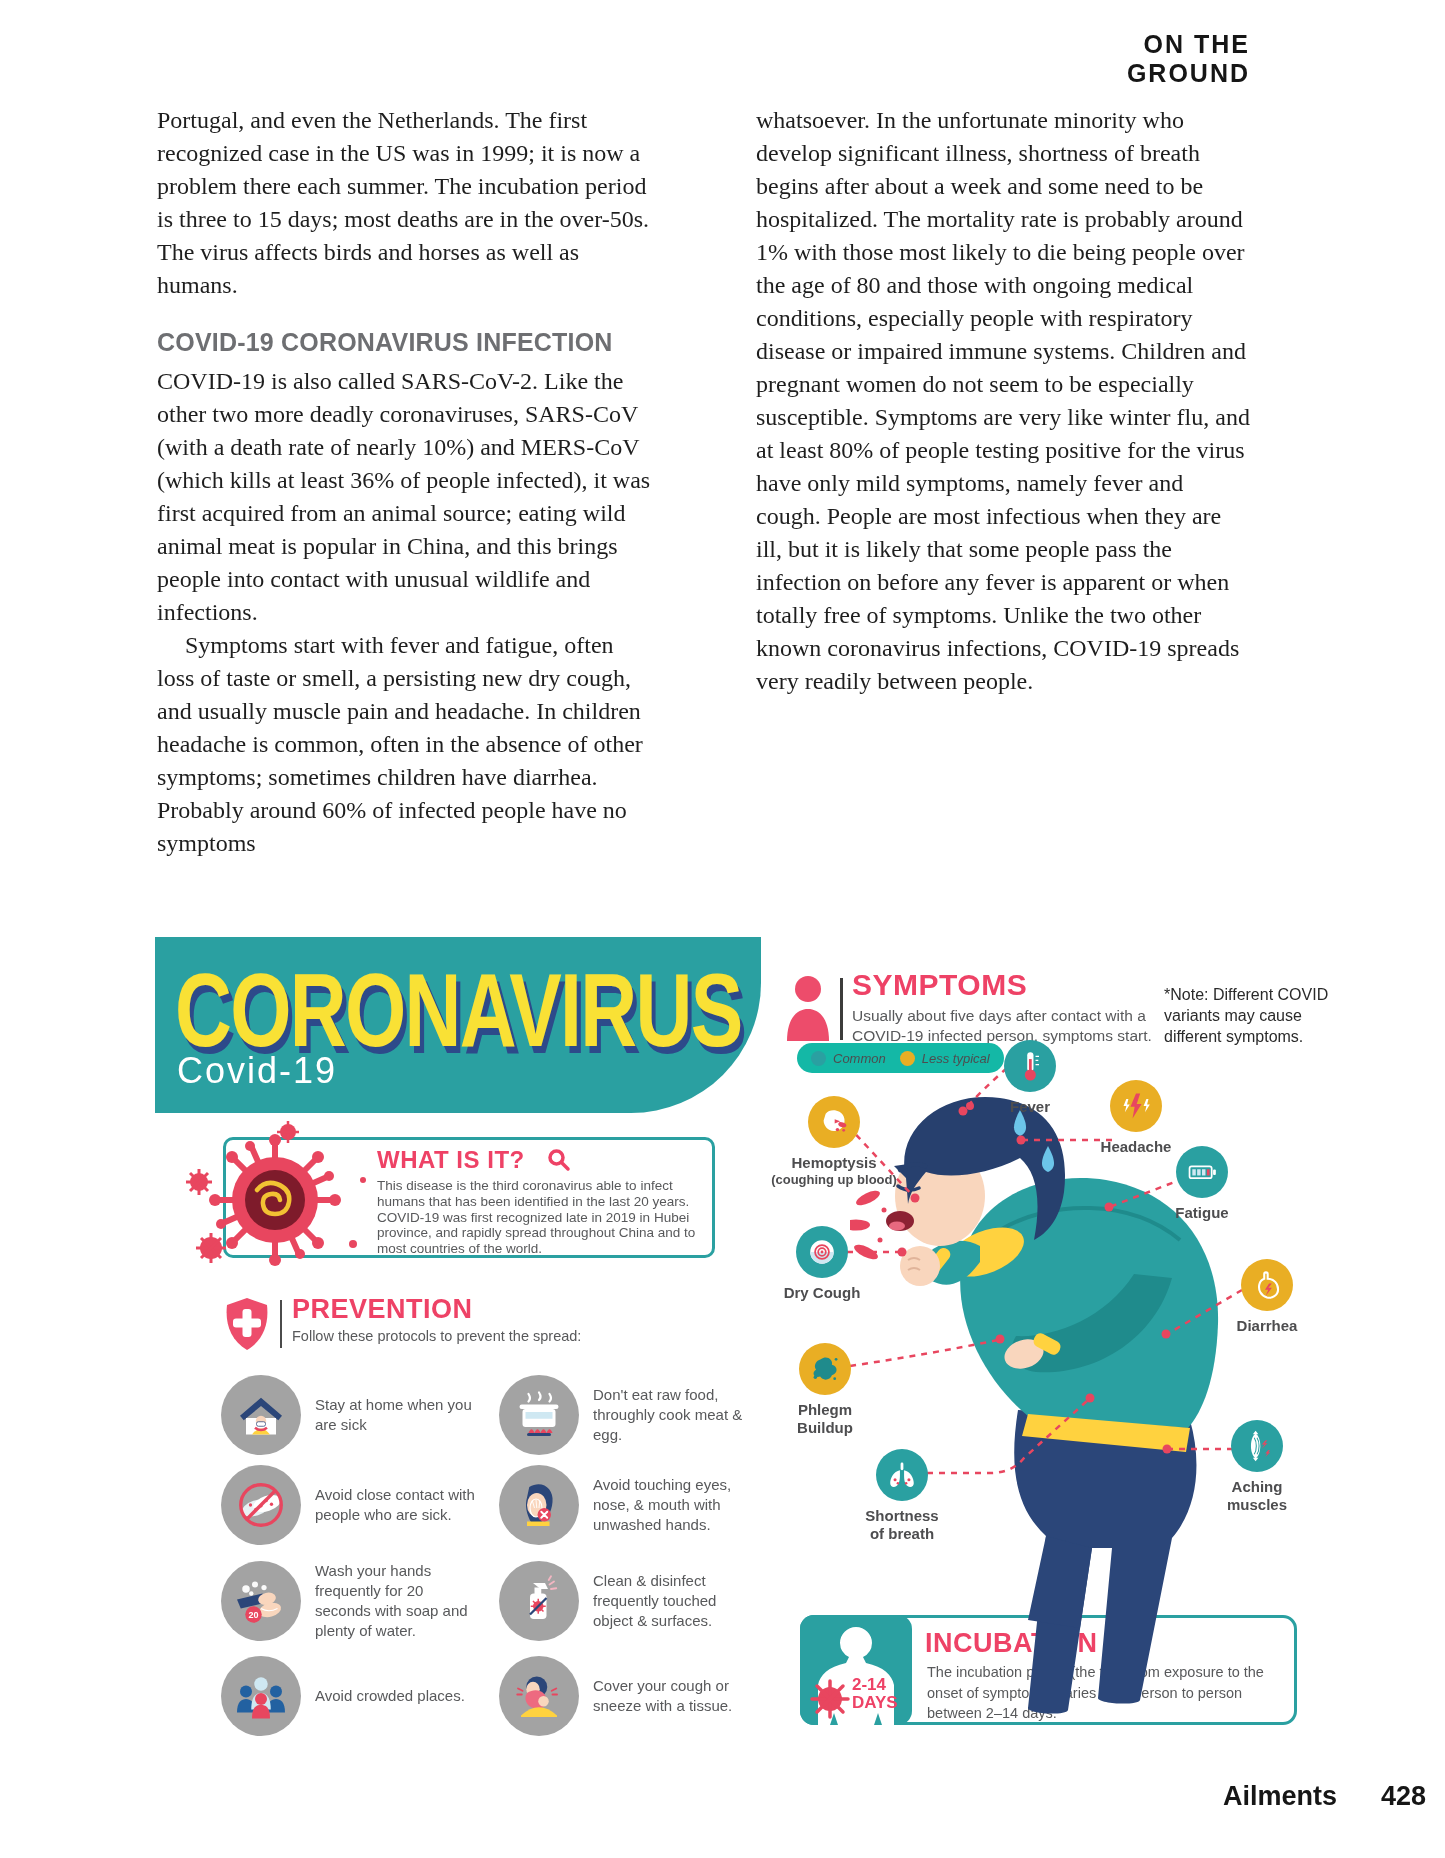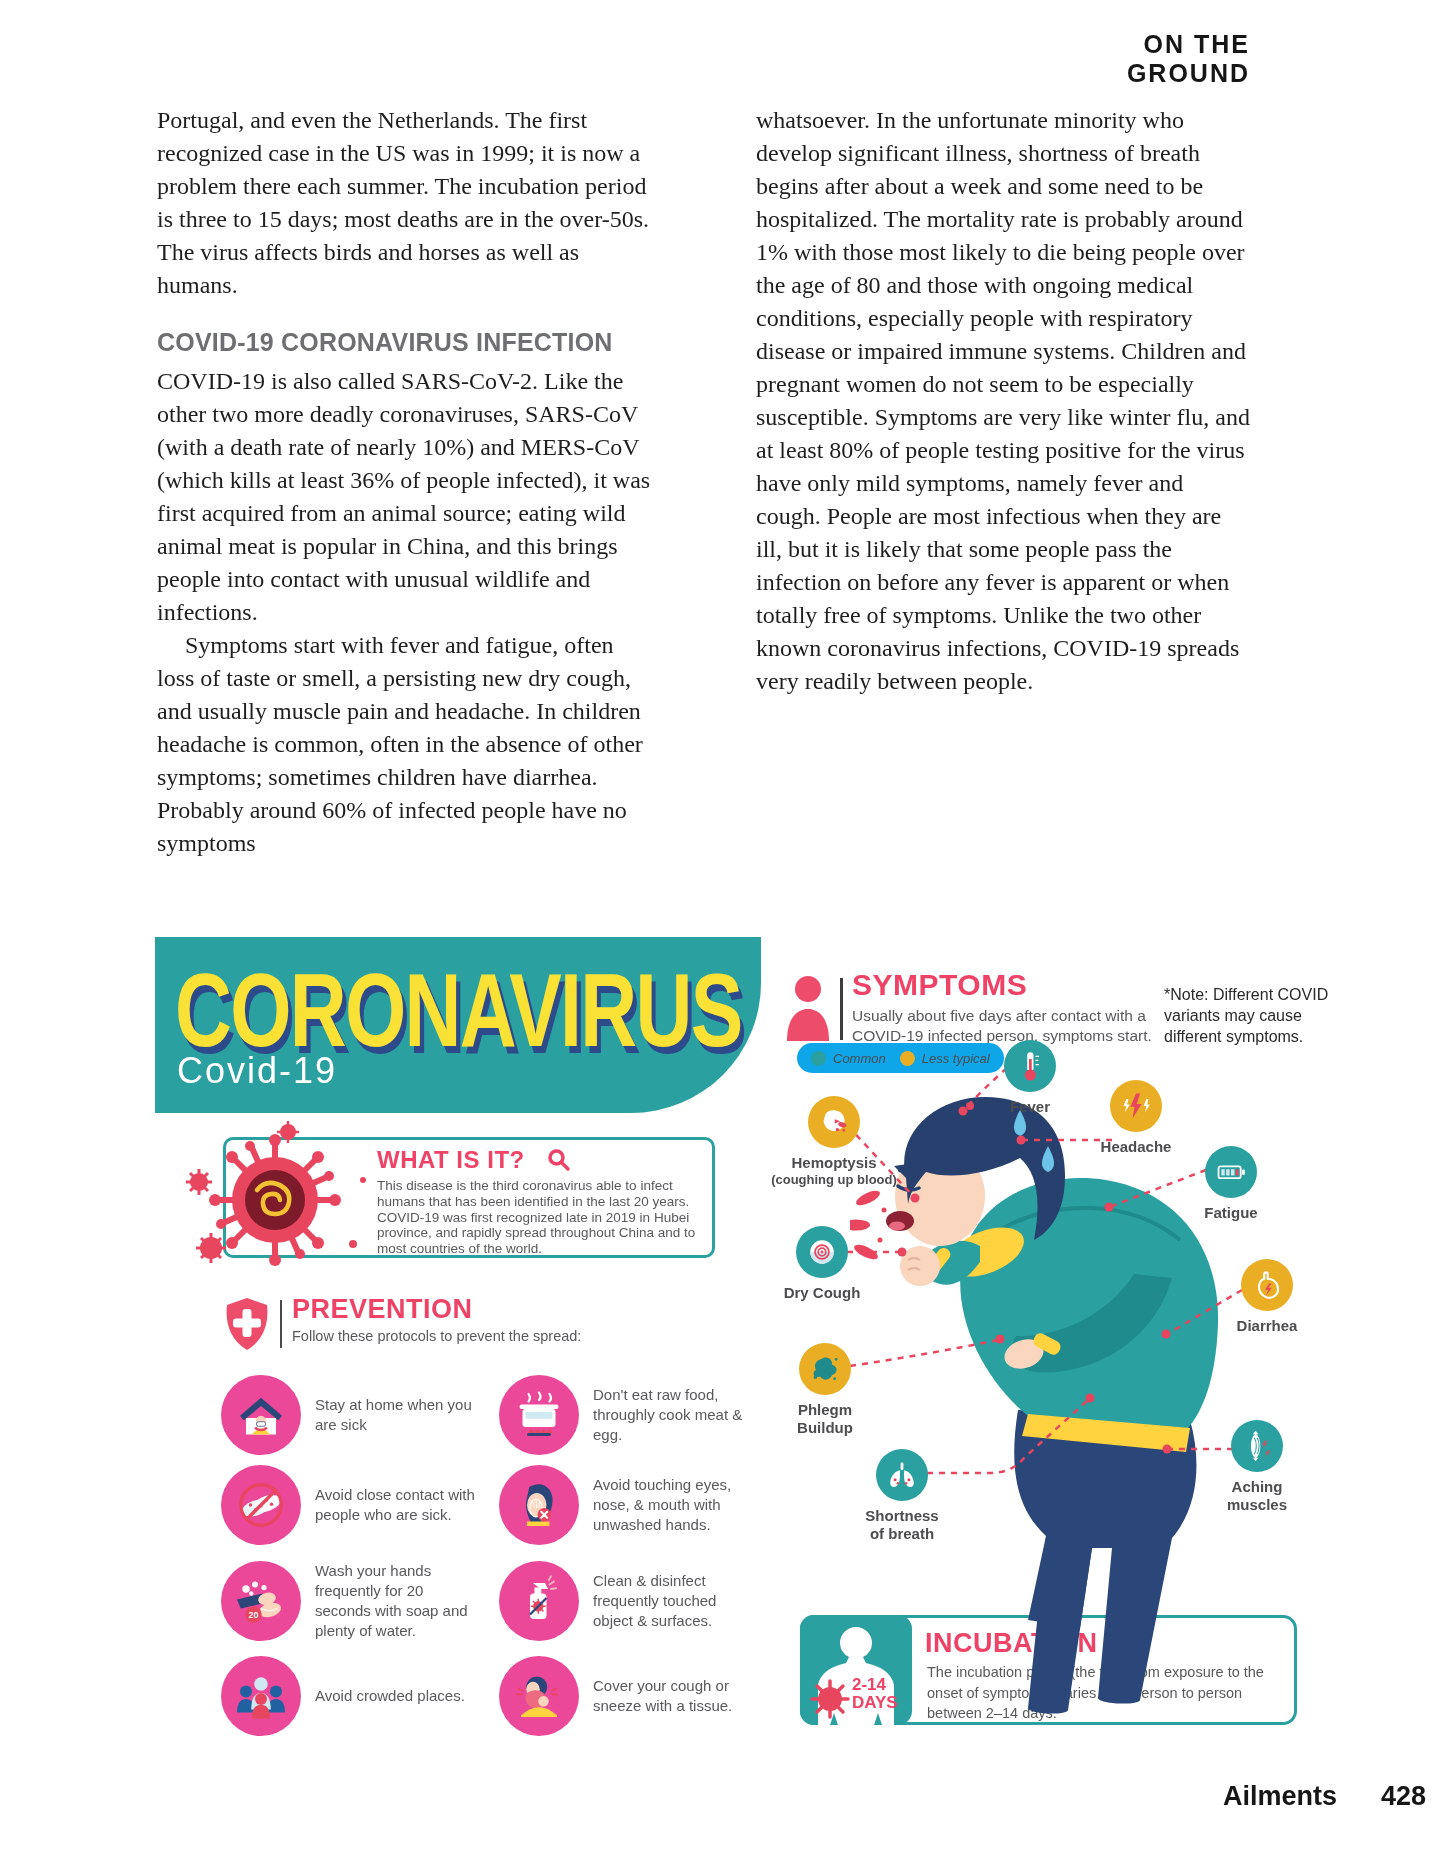--- a/index.html
+++ b/index.html
@@ -41,30 +41,30 @@
     font-size:13.5px;line-height:15.8px;color:#58595b;}
 
   
   .prev-shield{position:absolute;left:222px;top:1296px;}
   .prev-divider{position:absolute;left:280px;top:1300px;width:2px;height:48px;background:#4b4b4b;}
   .prev-title{position:absolute;left:292px;top:1294px;font-size:27px;font-weight:bold;color:#ee4266;letter-spacing:0.5px;}
   .prev-sub{position:absolute;left:292px;top:1328px;font-size:14.5px;color:#58595b;}
   .prev-grid{position:absolute;left:221px;top:1372px;width:560px;display:grid;
     grid-template-columns:278px 278px;grid-template-rows:86px 94px 98px 92px;}
   .prev-item{display:flex;align-items:center;gap:14px;}
-  .prev-circle{width:80px;height:80px;border-radius:50%;background:#ec4899;flex:0 0 80px;
+  .prev-circle{width:80px;height:80px;border-radius:50%;background:#a3a3a3;flex:0 0 80px;
     display:flex;align-items:center;justify-content:center;}
   .prev-text{font-size:15px;line-height:20px;color:#58595b;max-width:160px;}
 
   
   .sym-person{position:absolute;left:783px;top:973px;}
   .sym-divider{position:absolute;left:840px;top:978px;width:2.5px;height:62px;background:#3c3c3b;}
   .sym-title{position:absolute;left:852px;top:968px;font-size:30px;font-weight:bold;color:#ee4266;letter-spacing:0.5px;}
   .sym-sub{position:absolute;left:852px;top:1006px;font-size:15.5px;line-height:19.5px;color:#58595b;white-space:pre-line;}
-  .legend{position:absolute;left:797px;top:1043px;height:30px;background:#0ea5e9;border-radius:16px;
+  .legend{position:absolute;left:797px;top:1043px;height:30px;background:#14b8a6;border-radius:16px;
     display:flex;align-items:center;gap:14px;padding:0 14px;}
   .legend-entry{display:flex;align-items:center;gap:7px;}
   .legend-dot{width:15px;height:15px;border-radius:50%;}
   .legend-label{font-size:13px;font-style:italic;color:#4d4d4f;}
   .note{position:absolute;left:1164px;top:984px;font-size:16px;line-height:21px;
     color:#2a2a2a;font-weight:500;white-space:pre-line;}
 
   
   .sym{position:absolute;width:120px;text-align:center;}
   .sym-circle{width:52px;height:52px;border-radius:50%;margin:0 auto;
@@ -501,21 +501,21 @@
         <path d="M27 22 l8 3 -8 3 z" fill="#e8465f"></path>
         <ellipse cx="38" cy="30" rx="6" ry="3.5" fill="#e8465f" transform="rotate(18 38 30)"></ellipse>
         <circle cx="31" cy="37" r="2.5" fill="#e8465f"></circle>
           <circle cx="40" cy="38" r="2" fill="#e8465f"></circle>
       </svg>
     </div>
     <div class="sym-label">Hemoptysis</div>
     <div class="sym-sublabel">(coughing up blood)</div>
   </div>
 
-  <div class="sym" style="left:1171px;top:1146px;">
+  <div class="sym" style="left:1142px;top:1146px;">
     <div class="sym-circle common">
       <svg width="36" height="36" viewBox="0 0 52 52">
         <rect x="8" y="18" width="32" height="17" rx="3" fill="none" stroke="#ffffff" stroke-width="2.5"></rect>
         <rect x="42" y="22.5" width="4" height="8" rx="1.5" fill="#ffffff"></rect>
         <rect x="12" y="22" width="5" height="9" fill="#cfe8f2"></rect>
         <rect x="19" y="22" width="5" height="9" fill="#cfe8f2"></rect>
         <rect x="26" y="22" width="5" height="9" fill="#cfe8f2"></rect>
         <rect x="33" y="22" width="4" height="9" fill="#e8465f"></rect>
       </svg>
     </div>

